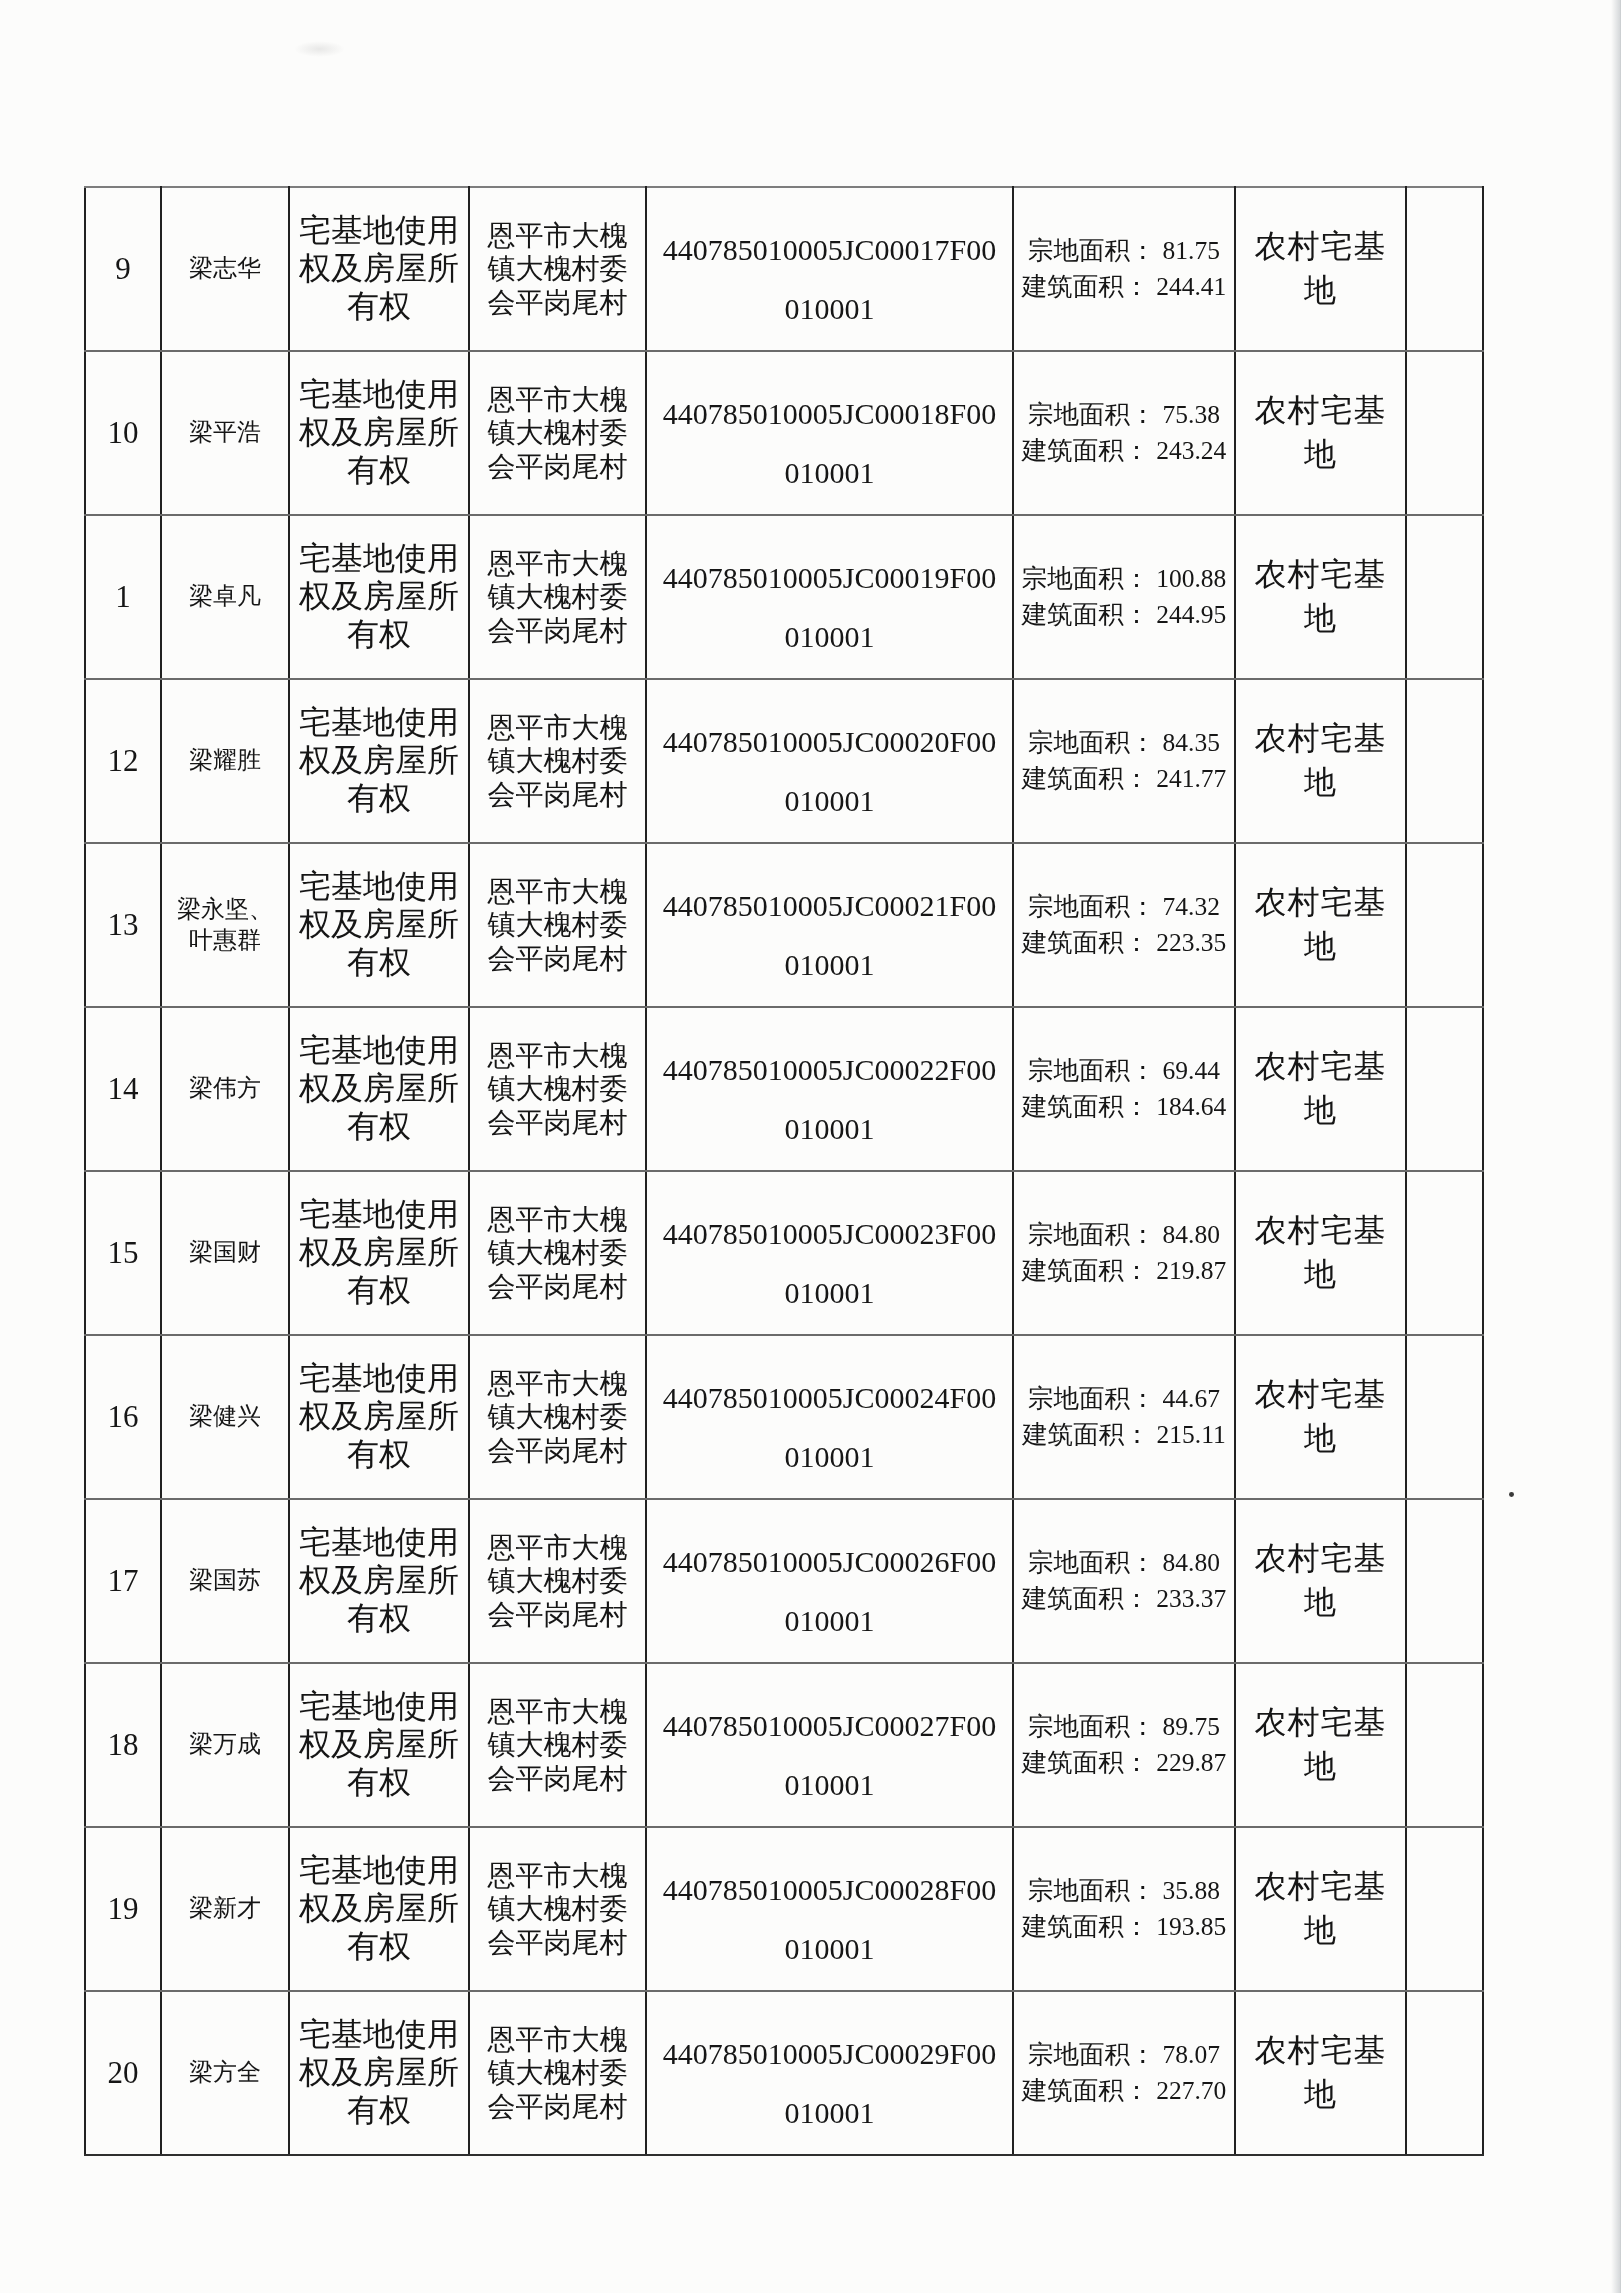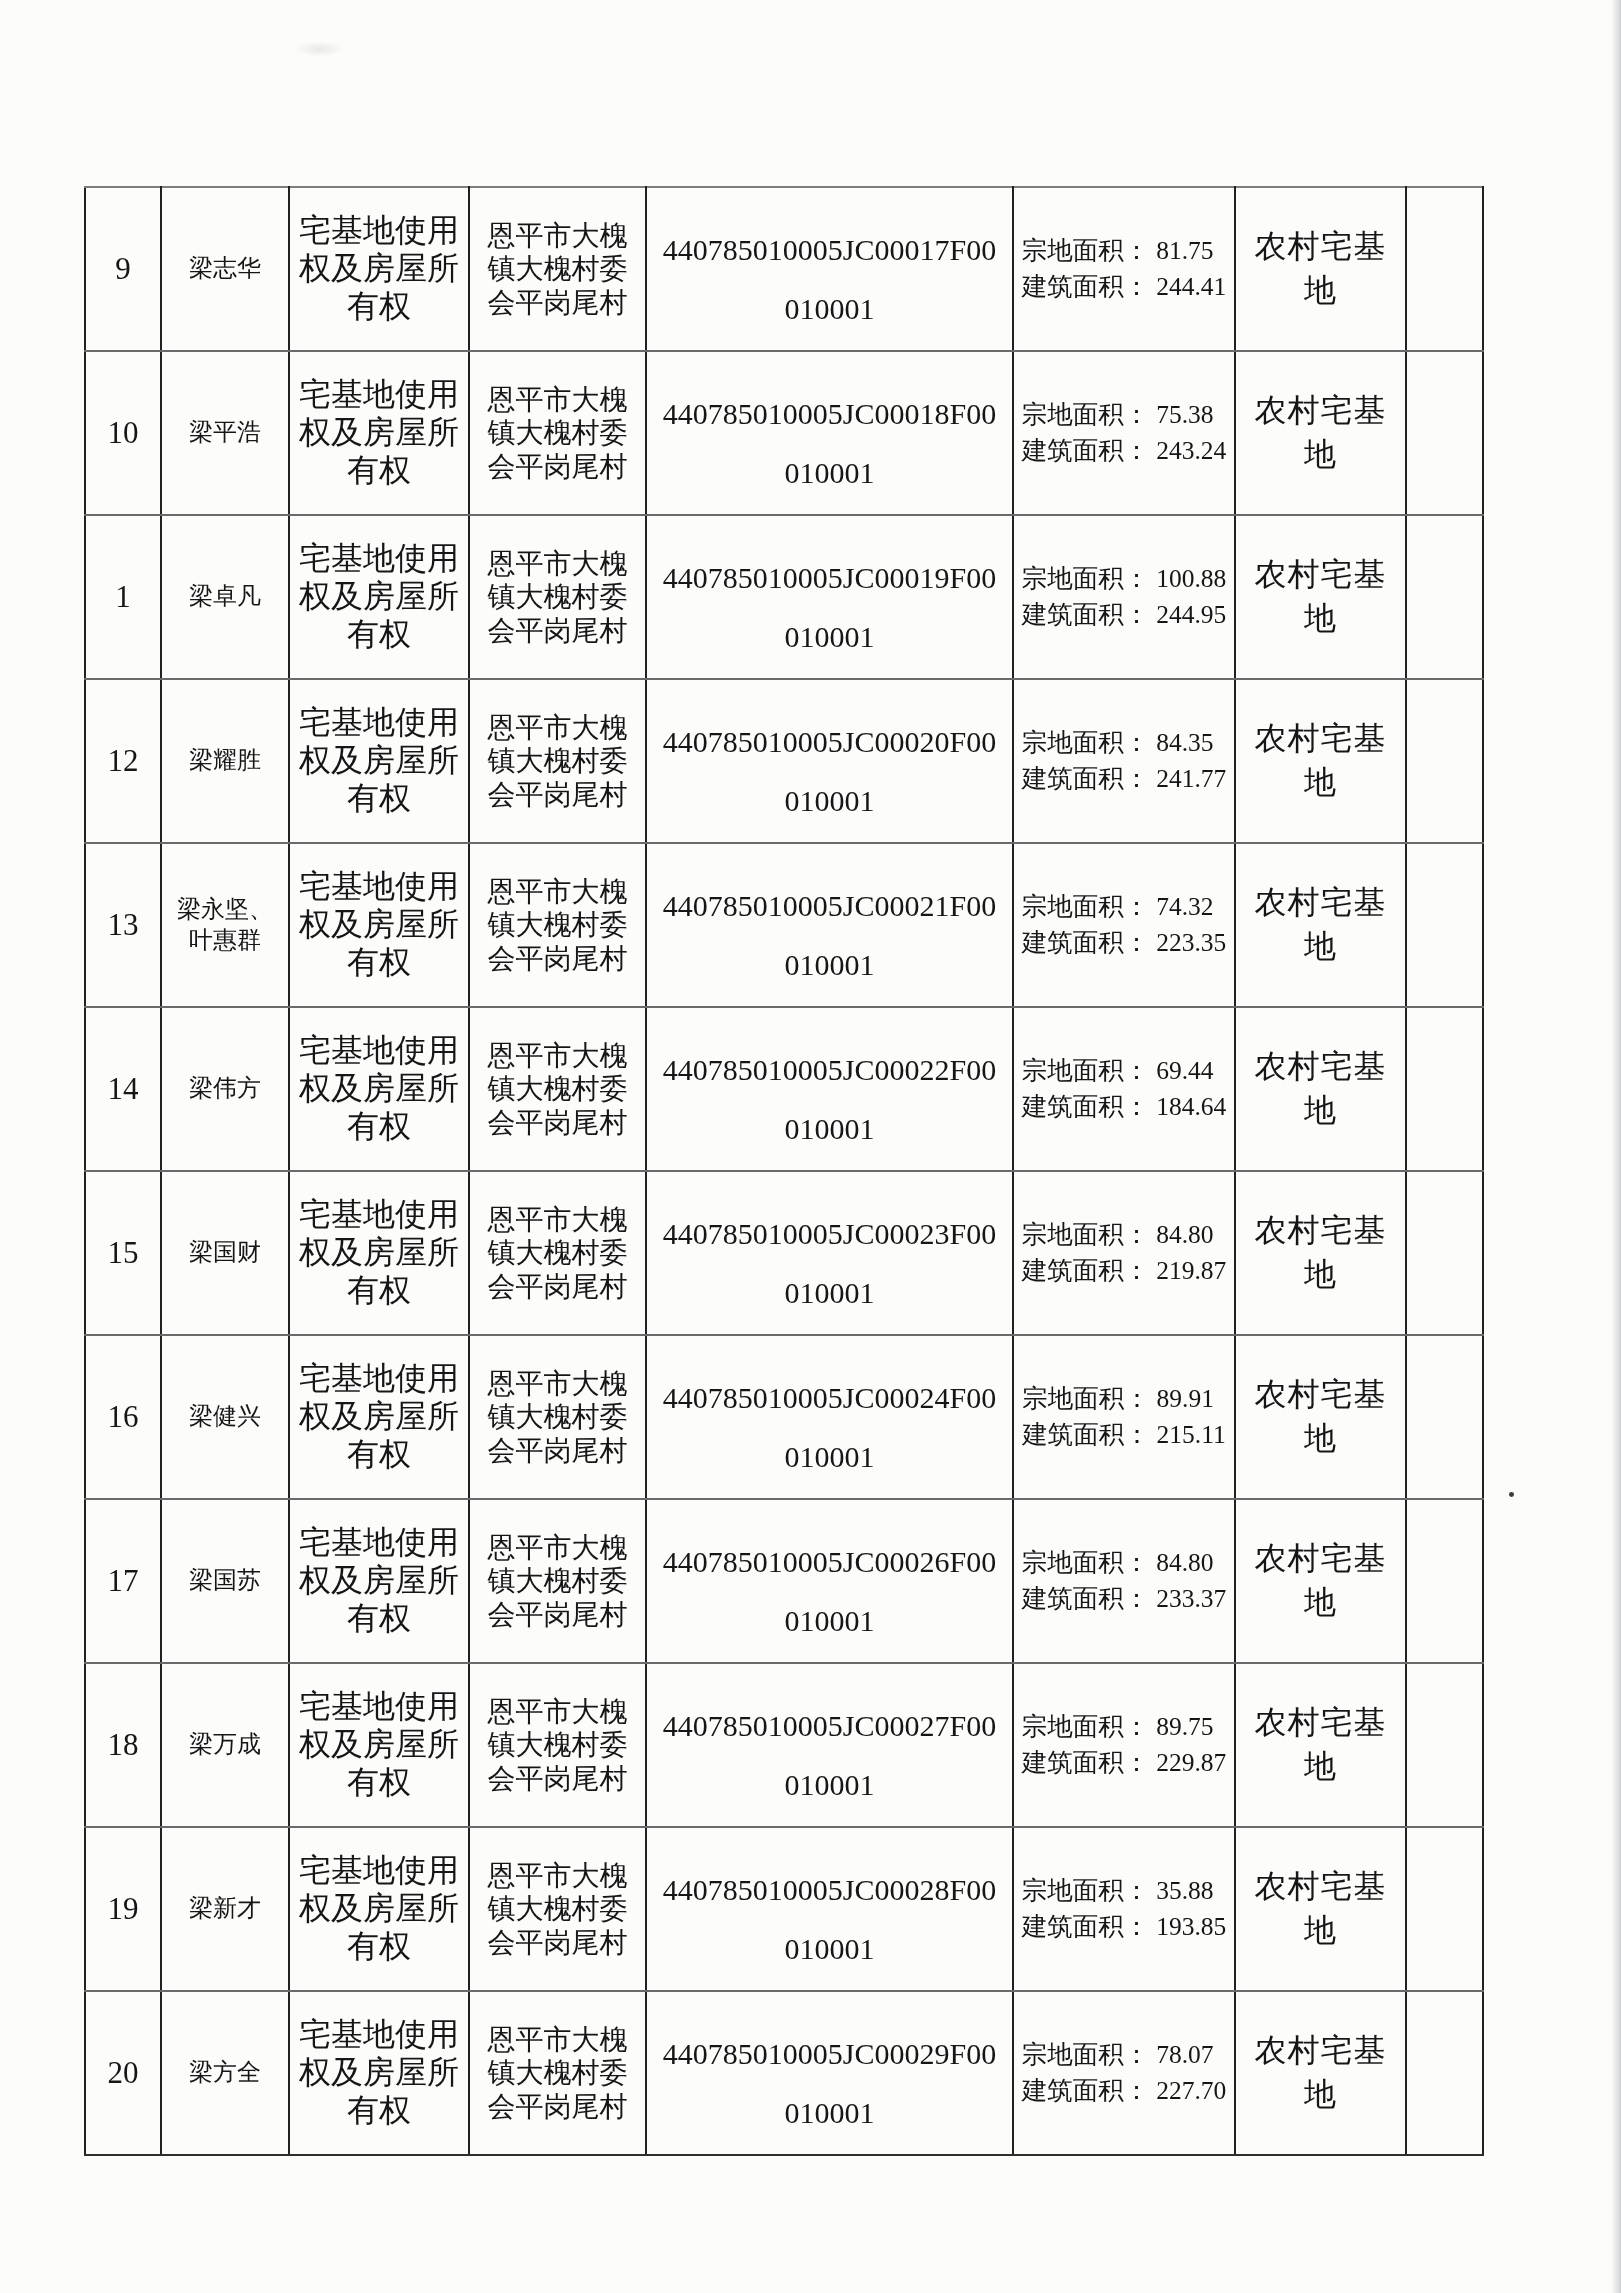--- a/index.html
+++ b/index.html
@@ -49,21 +49,21 @@
   .doc-table tr:last-child td  { border-bottom: 2.9px solid #2e2e2e; }
 
   .c-seq   { font-size: 31px; }
   .c-name  { font-size: 24px; line-height: 1.3; padding: 3.9px 5.9px; }
   .c-right { font-size: 32px; line-height: 1.18; padding: 3.9px 5.9px; }
   .c-loc   { font-size: 28px; line-height: 1.18; padding: 3.9px 3.9px; }
   .c-parcel{ font-size: 30px; line-height: 1.3; }
   .pline   { white-space: nowrap; margin-top: 20px; }
   .c-area  { font-size: 25.5px; }
   .area-block { display: inline-block; text-align: left; }
-  .aline   { white-space: nowrap; line-height: 1.42; }
+  .aline   { white-space: nowrap; line-height: 1.42; text-align: center; }
   .aline .a-val { margin-left: 6.9px; }
   .c-type  { font-size: 32px; letter-spacing: 1px; }
   .c-note  { font-size: 25.5px; }
 </style>
 </head>
 <body>
 
 <div class="page">
 
   <div class="smudge"></div>
@@ -332,21 +332,21 @@
       <td class="c-loc">
         <span>恩平市大槐镇大槐村委会平岗尾村</span>
       </td>
       <td class="c-parcel">
         <div class="pline">440785010005JC00024F00</div>
         <div class="pline">010001</div>
       </td>
       <td class="c-area">
         <span class="area-block">
           <div class="aline">
-            <span class="a-lab">宗地面积：</span><span class="a-val">89.91</span>
+            <span class="a-lab">宗地面积：</span><span class="a-val">44.67</span>
           </div>
           <div class="aline">
             <span class="a-lab">建筑面积：</span><span class="a-val">215.11</span>
           </div>
         </span>
       </td>
       <td class="c-type">
         <span>农村宅基地</span>
       </td>
       <td class="c-note">

